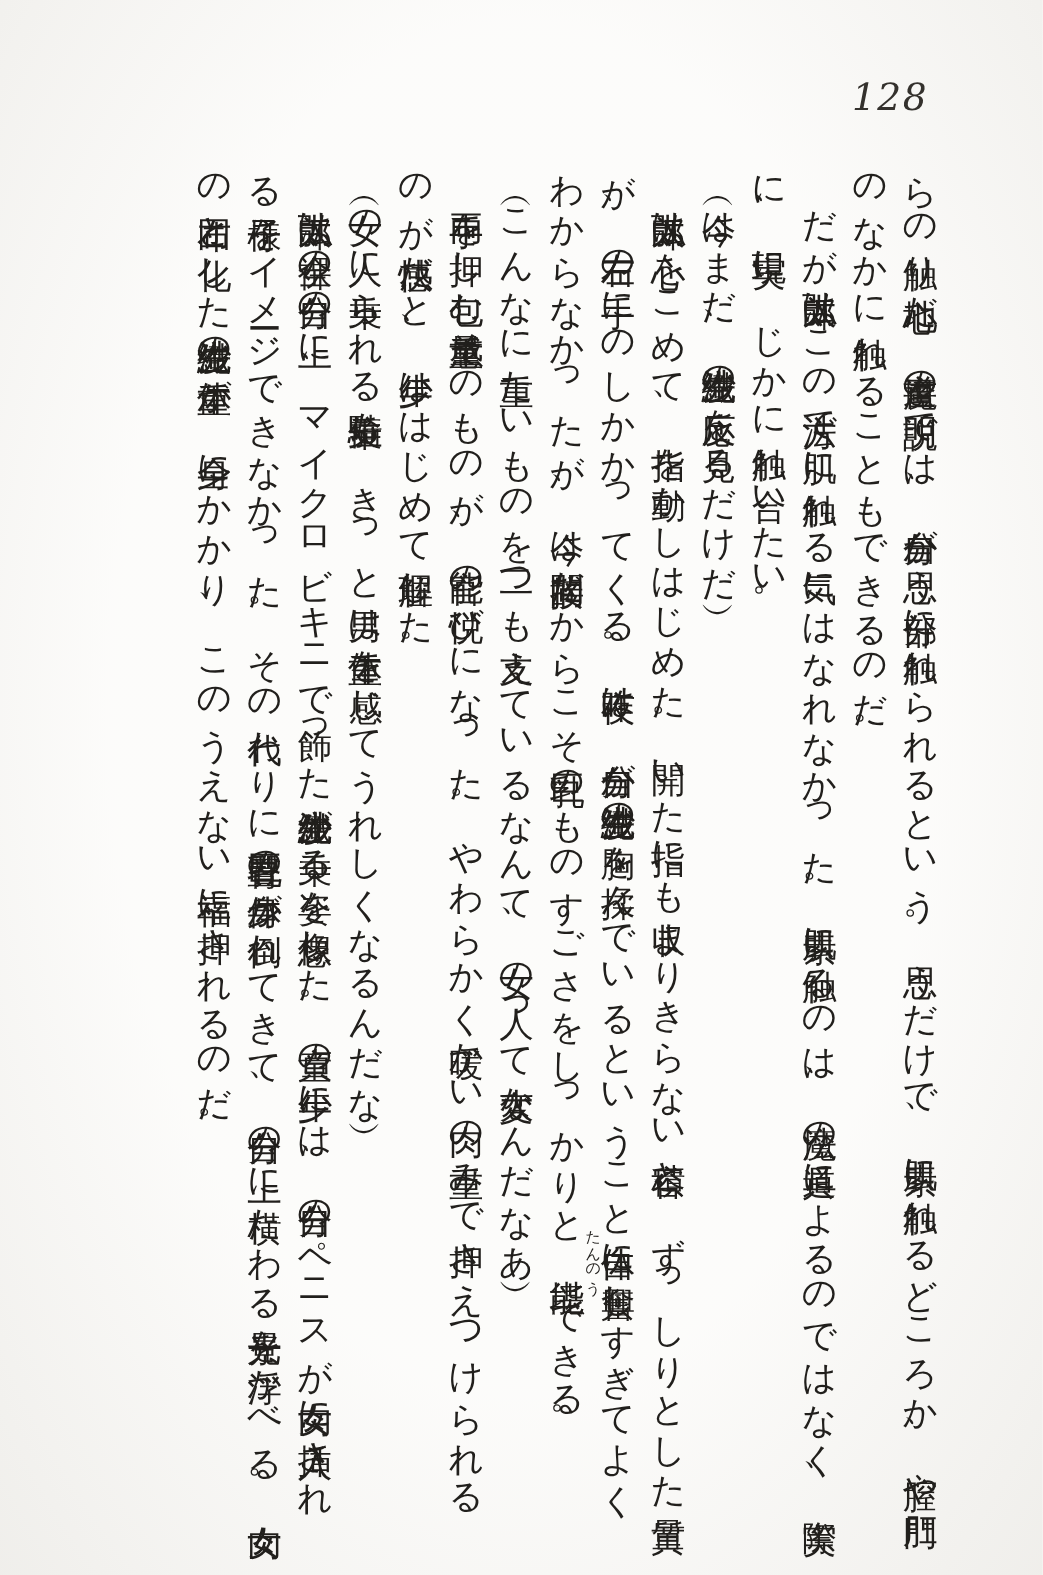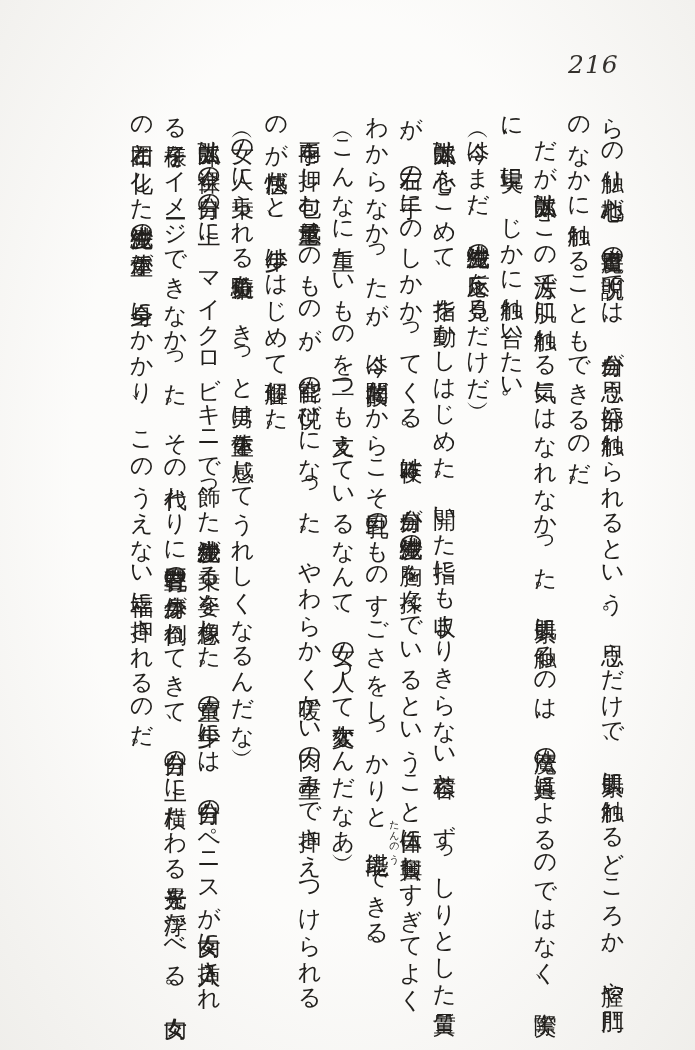--- a/index.html
+++ b/index.html
@@ -55,21 +55,21 @@
   rt {
     font-size: 10px;
     letter-spacing: 0;
     color: #211f1c;
   }
 </style>
 </head>
 <body>
 
 <div class="page">
-  <div class="page-number">216</div>
+  <div class="page-number">128</div>
   <div class="text-block">
       <p class="para"><span>らの触り心地だ。魔道書の説明では、自分が思う部分に触れられるという。思うだけで、素肌に触れるどころか、膣や肛門のなかに触れることもできるのだ。</span></p>
       <p class="para indent"><span>だが弘太郎はこの方法で肌に触れる気にはなれなかった。素肌に触るのは、魔法の道具によるのではなく、実際に、現実に、じかに触れ合いたい。</span></p>
       <p class="para indent"><span>（今はまだ、沙織先生の反応を見るだけだ）</span></p>
       <p class="para indent"><span>弘太郎は心をこめて、指を動かしはじめた。開いた指にも収まりきらない容積と、ずっしりとした質量が、左右の手にのしかかってくる。昨夜は、自分が沙織先生の胸を揉んでいるということ自体に興奮しすぎてよくわからなかったが、今は間接的だからこそ巨乳のものすごさをしっかりと</span><ruby><span>堪能</span><rt>たんのう</rt></ruby><span>できる。</span></p>
       <p class="para indent"><span>（こんなに重たいものを二つも支えているなんて、女の人って大変なんだなあ）</span></p>
       <p class="para indent"><span>両手を押し包む重量感そのものが、官能の悦びになった。やわらかく暖かい肉の重みで押さえつけられるのが快感だと、少年ははじめて理解した。</span></p>
       <p class="para indent"><span>（女の人に乗られる騎乗位も、きっと男は体重を感じてうれしくなるんだな）</span></p>
       <p class="para indent"><span>弘太郎は全裸の自分の上に、マイクロビキニで飾った沙織先生が乗る姿を想像した。童貞の少年には、自分のペニスが女肉に挿入される様子をイメージできなかった。その代わりに巨乳豊臀の身体が倒れてきて、自分の上に横たわる光景を浮かべる。女肉の布団と化した沙織先生の体重が、全身にかかり、このうえない幸福に押されるのだ。</span></p>
     </div>

